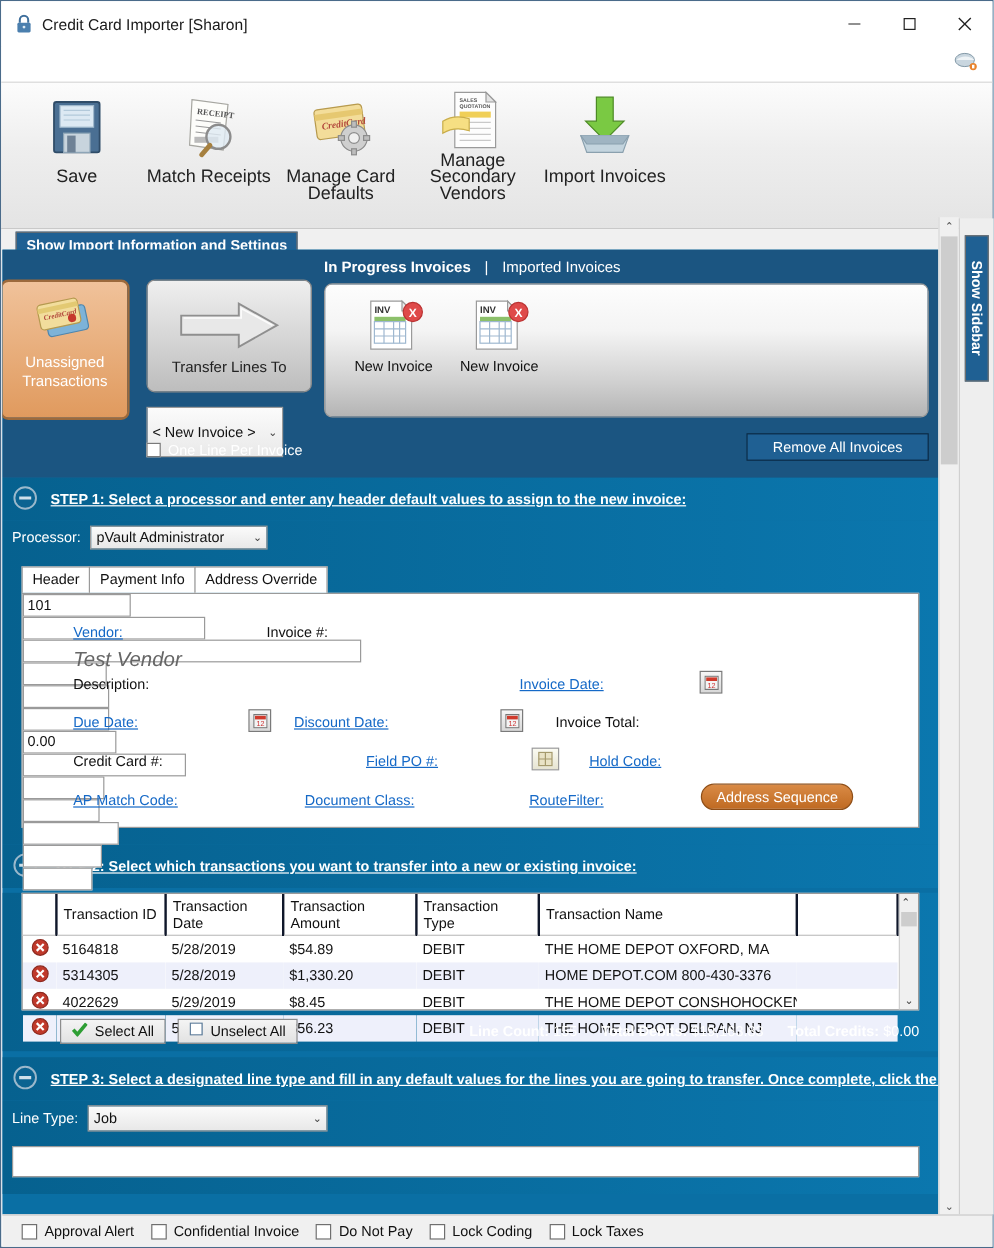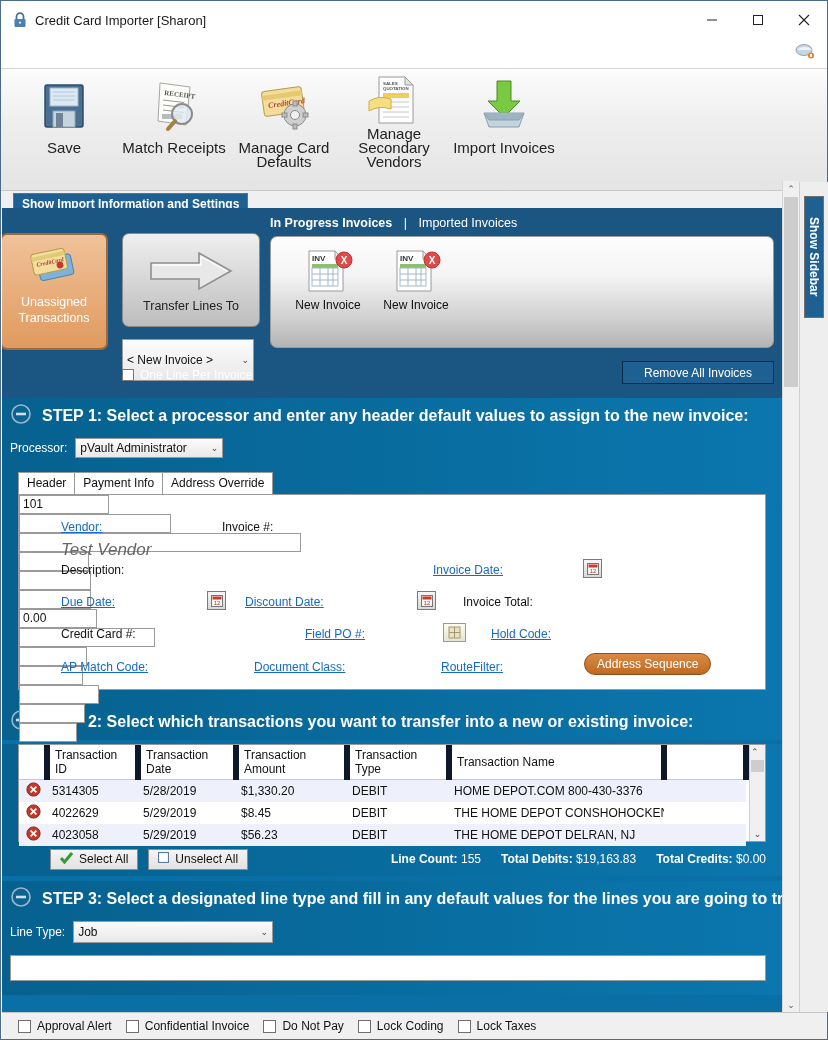--- a/index.html
+++ b/index.html
@@ -54,21 +54,21 @@
 
   .transfer-btn{
     position:absolute;left:120px;top:25px;width:136px;height:92px;
     background:linear-gradient(#efefef,#d4d4d4 55%,#bdbdbd);
     border:1px solid #8a8a8a;border-radius:7px;cursor:pointer;
     display:flex;flex-direction:column;align-items:center;justify-content:center;
   }
   .transfer-btn .lbl{font-size:12.5px;color:#222;margin-top:2px;}
 
   .newinv-select{
-    position:absolute;left:120px;top:131px;width:132px;height:20px;
+    position:absolute;left:120px;top:131px;width:114px;height:20px;
     background:linear-gradient(#fbfbfb,#e9e9e9);border:1px solid #9a9a9a;
     font-size:12px;color:#111;box-sizing:border-box;padding:20px 4px;cursor:pointer;
     display:flex;align-items:center;justify-content:space-between;
   }
   .olpi{position:absolute;left:120px;top:160px;display:flex;align-items:center;color:#fff;font-size:12px;cursor:pointer;}
   .cb{width:12px;height:12px;background:#fff;border:1px solid #7a7a7a;display:inline-block;margin-right:6px;box-sizing:border-box;}
 
   .inv-tabs{position:absolute;left:268px;top:8px;font-size:12.5px;color:#fff;}
   .inv-tabs .act{font-weight:bold;}
   .inv-tabs .sep{margin:0 8px;}
@@ -83,21 +83,21 @@
   .inv-item{width:78px;text-align:center;cursor:pointer;}
   .inv-item .nm{font-size:12px;color:#111;margin-top:2px;}
 
   .removeall{
     position:absolute;right:8px;top:153px;width:152px;height:23px;
     background:#1f6093;color:#fff;border:1px solid #0b2a44;font-size:12px;
     display:flex;align-items:center;justify-content:center;cursor:pointer;box-sizing:border-box;
   }
 
   
-  .stepbar{height:36px;display:flex;align-items:center;color:#fff;font-weight:bold;font-size:16px;background:linear-gradient(90deg,#06618f,#0b77ae);}
+  .stepbar{height:36px;display:flex;align-items:center;color:#fff;font-weight:bold;font-size:12px;background:linear-gradient(90deg,#06618f,#0b77ae);text-decoration:underline;}
   .stepbar .circ{margin:0 10px 0 8px;flex:0 0 auto;}
   .stepbar .txt{white-space:nowrap;overflow:hidden;}
 
   
   .step1{background:linear-gradient(90deg,#06618f,#0b77ae);padding:0 0 14px 0;}
   .proc-row{display:flex;align-items:center;height:28px;padding-left:8px;}
   .proc-row .lab{color:#fff;font-size:12px;margin-right:8px;}
   .sel{
     background:linear-gradient(#fbfbfb,#e8e8e8);border:1px solid #9a9a9a;
     font-size:12px;color:#111;box-sizing:border-box;padding:0 4px;cursor:pointer;
@@ -128,21 +128,21 @@
     background:linear-gradient(#d98a45,#bf6a22);border:1px solid #8e4e17;border-radius:11px;
     color:#fff;font-size:12px;height:22px;line-height:20px;padding:0 12px;text-align:center;cursor:pointer;box-sizing:border-box;
   }
   .vname{font-style:italic;color:#666;font-size:17px;}
 
   
   .step2{background:linear-gradient(90deg,#06618f,#0b77ae);padding-bottom:4px;}
   .tblwrap{margin:4px 16px 0 16px;background:#fff;border:1px solid #9a9a9a;height:98px;display:flex;box-sizing:border-box;}
   table.grid{border-collapse:collapse;width:100%;font-size:12px;table-layout:fixed;}
   table.grid th{
-    background:#fff;border-right:6px solid #0f172a;border-bottom:1px solid #c8c8c8;
+    background:#fff;border-right:2px solid #0f172a;border-bottom:1px solid #c8c8c8;
     font-weight:normal;text-align:left;padding:3px 5px;color:#111;height:18px;box-sizing:border-box;
   }
   table.grid td{padding:2px 5px;color:#111;height:21px;box-sizing:border-box;white-space:nowrap;overflow:hidden;}
   tr.alt td{background:#eef0fb;}
   .delx{display:block;}
   .vscroll{width:15px;background:#f0f0f0;border-left:1px solid #d0d0d0;display:flex;flex-direction:column;justify-content:space-between;align-items:center;flex:0 0 15px;}
   .vscroll .arr{font-size:9px;color:#444;height:14px;line-height:14px;cursor:pointer;}
   .vthumb{width:13px;height:12px;background:#cdcdcd;margin-top:1px;}
 
   .sumrow{display:flex;align-items:center;height:26px;margin:4px 16px 0 16px;padding-left:32px;}
@@ -538,20 +538,37 @@
               <th></th>
               <th>Transaction ID</th>
               <th>Transaction Date</th>
               <th>Transaction Amount</th>
               <th>Transaction Type</th>
               <th>Transaction Name</th>
               <th></th>
             </tr>
           </thead>
           <tbody>
+            <tr>
+              <td style="text-align:center;">
+                <span class="delx">
+                  <svg width="15" height="15" viewBox="0 0 15 15">
+                      <circle cx="7.5" cy="7.5" r="6.6" fill="#c0392b" stroke="#8d2a20"></circle>
+                      <line x1="4.6" y1="4.6" x2="10.4" y2="10.4" stroke="#fff" stroke-width="1.8"></line>
+                      <line x1="10.4" y1="4.6" x2="4.6" y2="10.4" stroke="#fff" stroke-width="1.8"></line>
+                    </svg>
+                </span>
+              </td>
+              <td>5164818</td>
+              <td>5/28/2019</td>
+              <td>$54.89</td>
+              <td>DEBIT</td>
+              <td>THE HOME DEPOT OXFORD, MA</td>
+              <td></td>
+            </tr>
             <tr class="alt">
               <td style="text-align:center;">
                 <span class="delx">
                   <svg width="15" height="15" viewBox="0 0 15 15">
                       <circle cx="7.5" cy="7.5" r="6.6" fill="#c0392b" stroke="#8d2a20"></circle>
                       <line x1="4.6" y1="4.6" x2="10.4" y2="10.4" stroke="#fff" stroke-width="1.8"></line>
                       <line x1="10.4" y1="4.6" x2="4.6" y2="10.4" stroke="#fff" stroke-width="1.8"></line>
                     </svg>
                 </span>
               </td>

